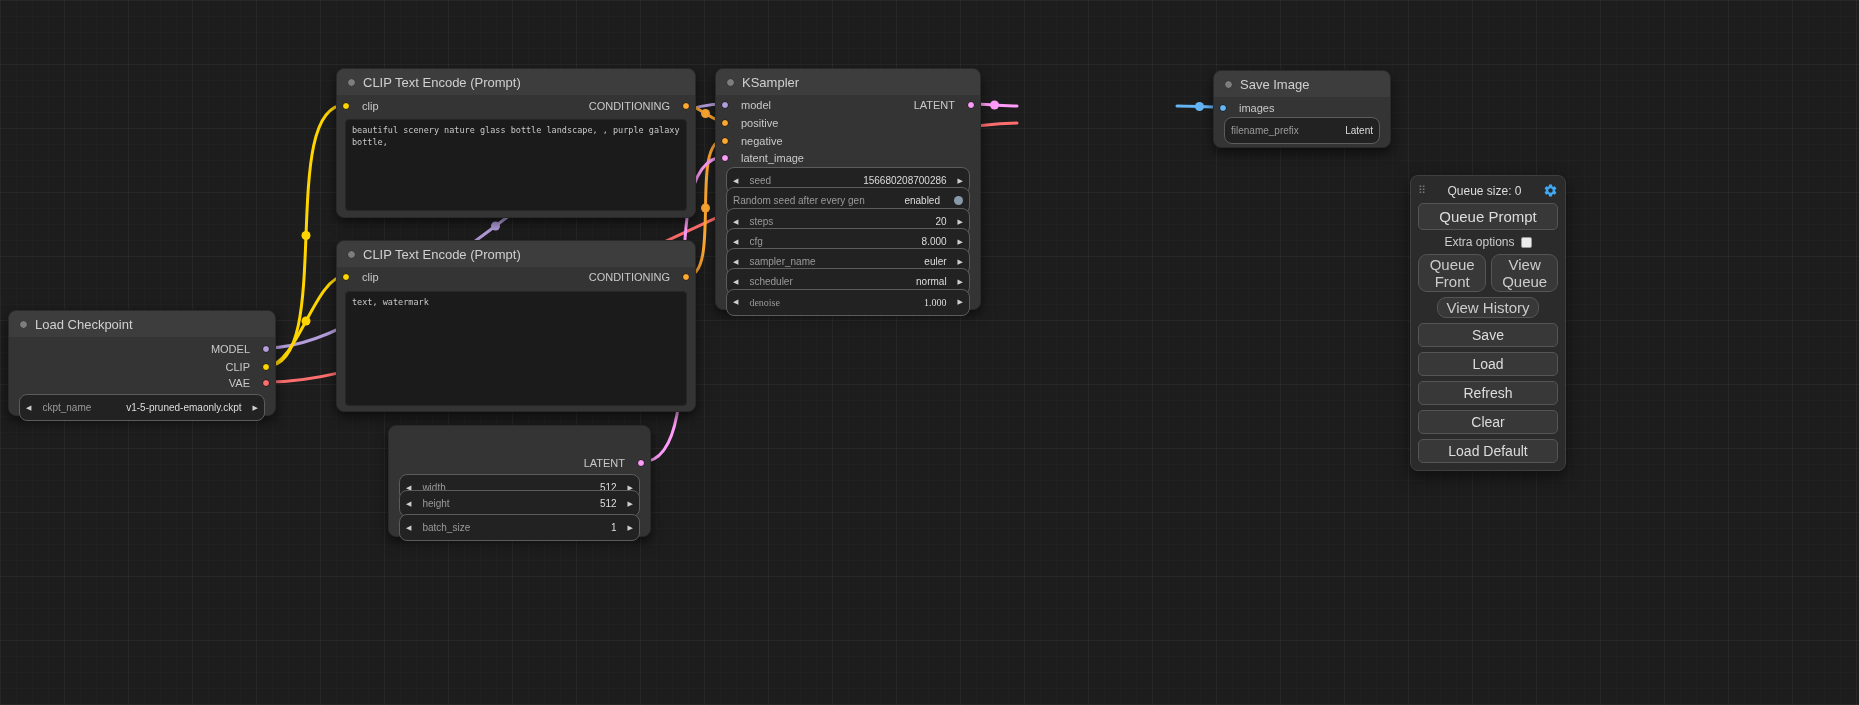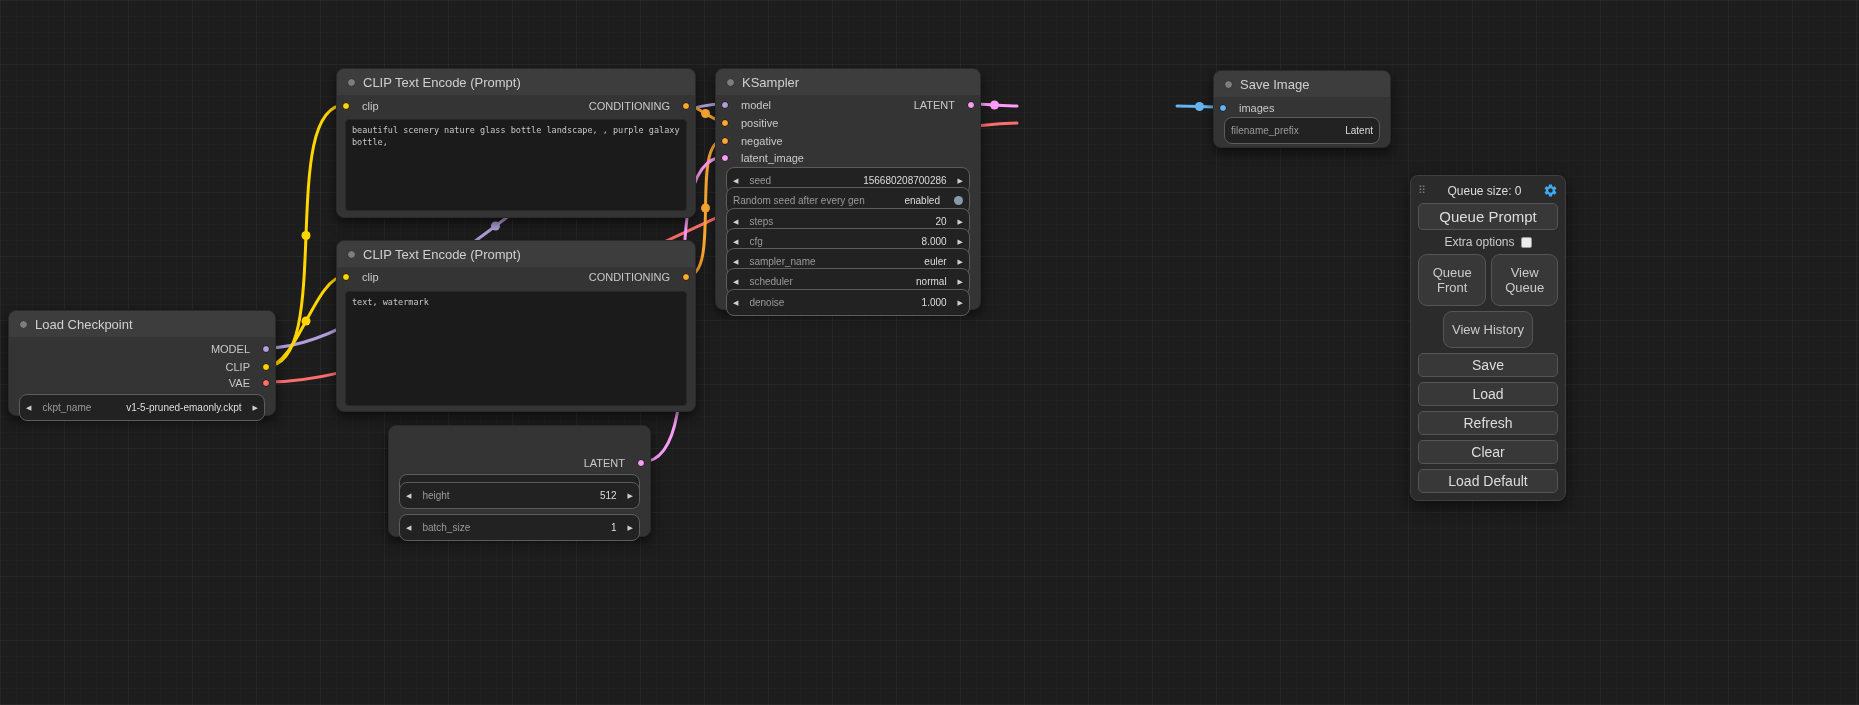--- a/index.html
+++ b/index.html
@@ -48,21 +48,21 @@
   .qp-header { display:flex; align-items:center; gap:4px; color:#ddd; font-size:12px; }
   .drag-handle { color:#777; font-size:11px; cursor:grab; }
   .qp-size { flex:1; text-align:center; }
   .gear { display:flex; align-items:center; cursor:pointer; }
   #queue-panel button { background:#383838; border:1px solid #555; border-radius:5px;
                         color:#ddd; font-family:inherit; cursor:pointer; }
   .qp-main { font-size:15px; padding:4px 0; }
   .qp-extra { display:flex; justify-content:center; align-items:center; gap:6px; color:#ccc; font-size:12px; }
   .qp-check { width:11px; height:11px; background:#ececec; border:1px solid #999; border-radius:2px; }
   .qp-row { display:flex; justify-content:center; gap:5px; }
-  .qp-small { font-size:13px; padding:10px 8px; border-radius:9px !important; color:#ccc !important; }
+  .qp-small { font-size:15px; padding:1px 8px; border-radius:9px !important; color:#ccc !important; }
   .qp-btn { font-size:14px; padding:3px 0; }
 </style>
 </head>
 <body>
 
 <div id="canvas">
   <svg id="wires" width="1859" height="705">
       <path d="M 267 348 C 396.51471924071024 348, 594.4852807592897 104, 724 104" fill="none" stroke="#B39DDB" stroke-width="3" stroke-linecap="round"></path>
       <circle cx="495.5" cy="226" r="4.5" fill="#B39DDB"></circle>
       <path d="M 267 366 C 335.1014867679113 366, 276.8985132320887 105, 345 105" fill="none" stroke="#FFD500" stroke-width="3" stroke-linecap="round"></path>
@@ -141,21 +141,21 @@
         <div class="slot out" style="top: 30px;">
           <span class="slot-label">LATENT</span>
           <span class="port-dot" style="background: rgb(255, 156, 249);"></span>
         </div>
         <div class="widget number" style="top: 48px;">
           <span class="arrow">◀</span>
           <span class="wname">width</span>
           <span class="wvalue">512</span>
           <span class="arrow">▶</span>
         </div>
-        <div class="widget number" style="top: 56px;">
+        <div class="widget number" style="top: 64px;">
           <span class="arrow">◀</span>
           <span class="wname">height</span>
           <span class="wvalue">512</span>
           <span class="arrow">▶</span>
         </div>
         <div class="widget number" style="top: 88px;">
           <span class="arrow">◀</span>
           <span class="wname">batch_size</span>
           <span class="wvalue">1</span>
           <span class="arrow">▶</span>
@@ -214,21 +214,21 @@
           <span class="wname">sampler_name</span>
           <span class="wvalue">euler</span>
           <span class="arrow">▶</span>
         </div>
         <div class="widget combo" style="top: 199px;">
           <span class="arrow">◀</span>
           <span class="wname">scheduler</span>
           <span class="wvalue">normal</span>
           <span class="arrow">▶</span>
         </div>
-        <div class="widget number" style="top: 220px;">
+        <div class="widget number" style="top: 220px; font-family: Liberation Serif, serif;">
           <span class="arrow">◀</span>
           <span class="wname">denoise</span>
           <span class="wvalue">1.000</span>
           <span class="arrow">▶</span>
         </div>
       </div>
       <div class="node" style="left: 1213px; top: 70px; width: 178px; height: 78px;">
         <div class="node-title">
           <span class="collapse-dot"></span>
           <span class="title-text">Save Image</span>

